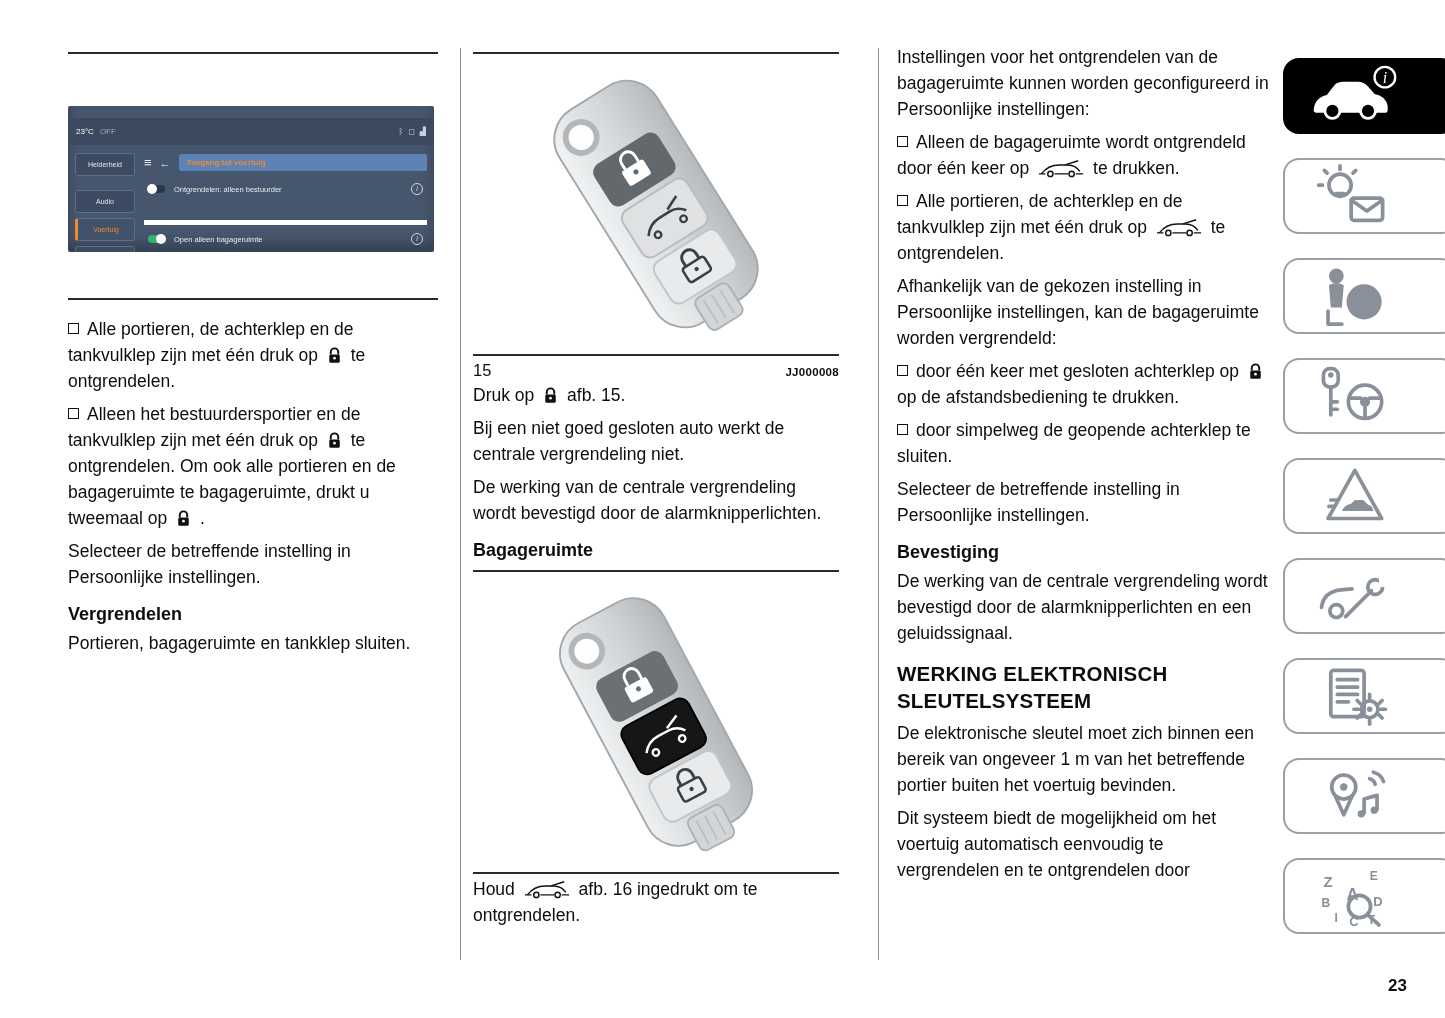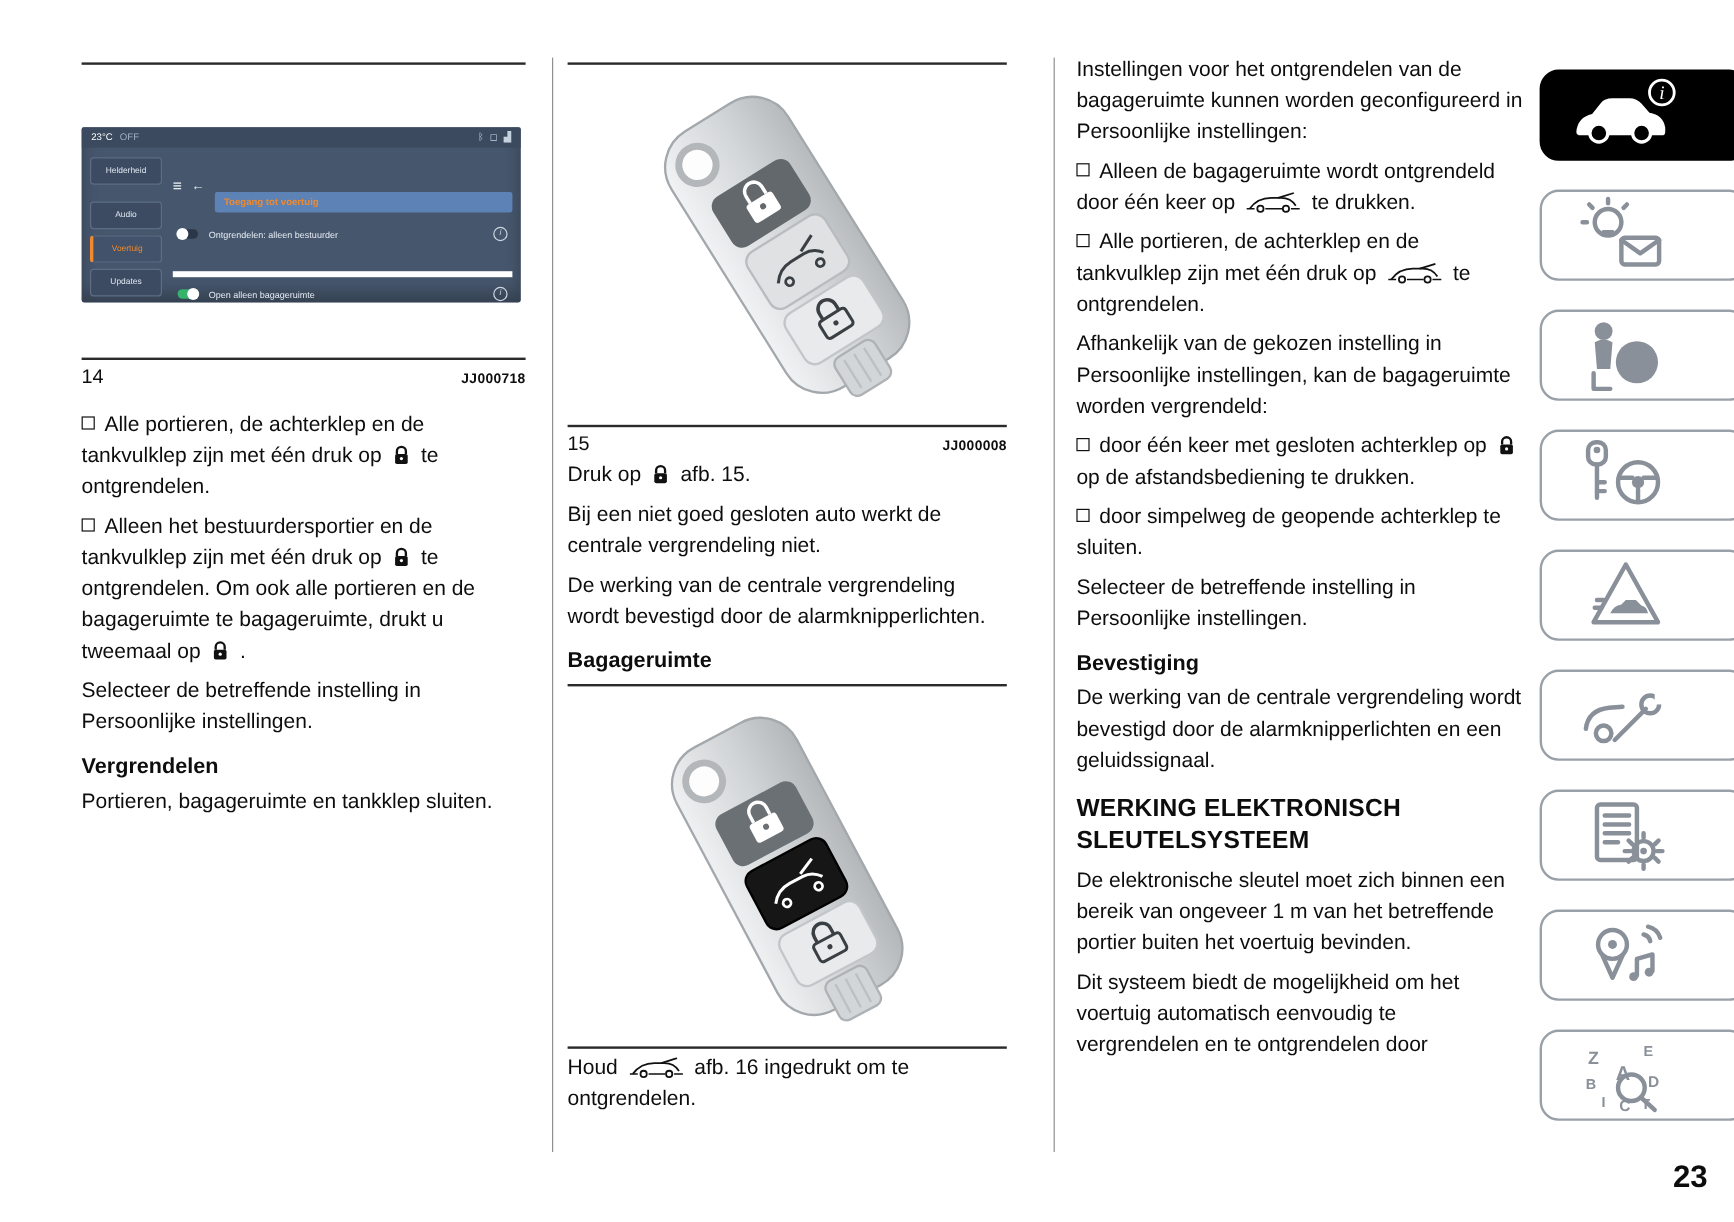--- a/index.html
+++ b/index.html
@@ -24,34 +24,34 @@
   .ic-car svg{display:block;}
 
   
   .caption-row{display:flex;justify-content:space-between;align-items:baseline;margin-top:5px;}
   .fig-num{font-size:16.5px;}
   .fig-code{font-size:11.5px;font-weight:bold;letter-spacing:.3px;}
 
   
   .shot-gap{margin-top:52px;}
   .screen{width:366px;height:146px;background:#46566c;position:relative;overflow:hidden;border-radius:2px;box-shadow:inset 0 -8px 12px rgba(0,0,0,.25);}
-  .scr-top{height:17px;background:#3b4a5e;display:flex;align-items:center;padding:0 8px;color:#e8edf4;font-size:8px;gap:6px;}
+  .scr-top{height:27px;background:#3b4a5e;display:flex;align-items:center;padding:0 8px;color:#e8edf4;font-size:8px;gap:6px;margin-top:12px;}
   .scr-temp{color:#fff;}
   .scr-off{color:#9fb0c4;}
   .scr-status{margin-left:auto;display:flex;gap:5px;color:#c6d2e0;font-size:8px;}
   .scr-body{display:flex;padding:8px 7px 0 7px;gap:9px;}
   .scr-menu{width:60px;display:flex;flex-direction:column;gap:5px;}
   .scr-tile{height:23px;background:#3c4b61;border:1px solid #5d6d85;border-radius:3px;color:#dfe7f2;font-size:7px;display:flex;align-items:center;justify-content:center;box-sizing:border-box;}
   .scr-tile.first{margin-bottom:9px;}
   .scr-tile.active{color:#ef8a2f;border-left:3px solid #ef8a2f;background:#41526a;}
   .scr-main{flex:1;padding-top:1px;}
   .scr-head{display:flex;align-items:center;gap:8px;color:#e8edf4;margin-bottom:4px;}
   .scr-burger{font-size:13px;line-height:12px;}
   .scr-back{font-size:11px;}
-  .scr-title{flex:1;background:#5d82b6;color:#ef8a2f;font-size:8px;font-weight:bold;padding:4px 8px;border-radius:2px;margin-top:28px;}
+  .scr-title{flex:1;background:#5d82b6;color:#ef8a2f;font-size:8px;font-weight:bold;padding:4px 8px;border-radius:2px;}
   .scr-row{display:flex;align-items:center;gap:9px;padding:8px 4px 25px 4px;border-bottom:5px solid #ffffff;color:#e4ebf4;font-size:7.5px;}
   .scr-rowlabel{flex:1;text-align:left;}
   .inf{width:10px;height:10px;border:1px solid #cdd6e2;border-radius:50%;font-size:7px;line-height:10px;text-align:center;color:#cdd6e2;font-style:italic;flex:0 0 auto;}
   .tg{width:17px;height:8px;border-radius:4px;position:relative;background:#2b3748;flex:0 0 auto;}
   .tg .knob{position:absolute;top:-1px;width:10px;height:10px;border-radius:50%;background:#fff;}
   .tg.off .knob{left:-1px;}
   .tg.on{background:#35b36b;}
   .tg.on .knob{right:-1px;}
 
   
@@ -59,21 +59,21 @@
   .fob-fig svg{overflow:visible;}
 
   
   .tabs{position:absolute;left:1283px;top:0;width:172px;}
   .tab{position:absolute;left:0;width:174px;height:76px;border:2.5px solid #99a0a8;border-radius:16px;background:#fff;box-sizing:border-box;display:flex;align-items:center;justify-content:center;padding-right:34px;}
   .tab.active{background:#000;border-color:#000;}
   .gi{stroke:#8a9099;fill:none;stroke-width:4;stroke-linecap:round;stroke-linejoin:round;}
   .gf{fill:#8a9099;stroke:none;}
   .gt{fill:#8a9099;font-family:"Liberation Sans",sans-serif;font-weight:bold;}
 
-  .page-number{position:absolute;right:22px;bottom:22px;font-size:26px;font-weight:bold;}
+  .page-number{position:absolute;right:38px;bottom:22px;font-size:17px;font-weight:bold;}
 </style>
 </head>
 <body>
 
 <div class="page">
 
   <div class="vline v1"></div>
   <div class="vline v2"></div>
 
   <div class="col col-left">
@@ -116,24 +116,20 @@
                 </span>
               <span class="scr-rowlabel">Open alleen bagageruimte</span>
               <span class="inf">i</span>
             </div>
           </div>
         </div>
       </div>
     </figure>
 
     <hr class="rule" style="margin-top:46px">
-    <div class="caption-row">
-      <span class="fig-num">14</span>
-      <span class="fig-code">JJ000718</span>
-    </div>
 
     <div style="margin-top:16px">
       <p><span class="sq"></span><span>Alle portieren, de achterklep en de tankvulklep zijn met één druk op</span>
         <span class="ic ic-lock"><svg viewBox="0 0 20 25" width="15" height="19">
               <path d="M5 11 V8 a5 5 0 0 1 10 0 v3" fill="none" stroke="#111" stroke-width="2.6"></path>
               <rect x="3" y="11" width="14" height="11" rx="2" fill="#111"></rect>
               <circle cx="10" cy="16" r="1.8" fill="#fff"></circle>
             </svg></span>
         <span>te ontgrendelen.</span></p>
       <p><span class="sq"></span><span>Alleen het bestuurdersportier en de tankvulklep zijn met één druk op</span>

